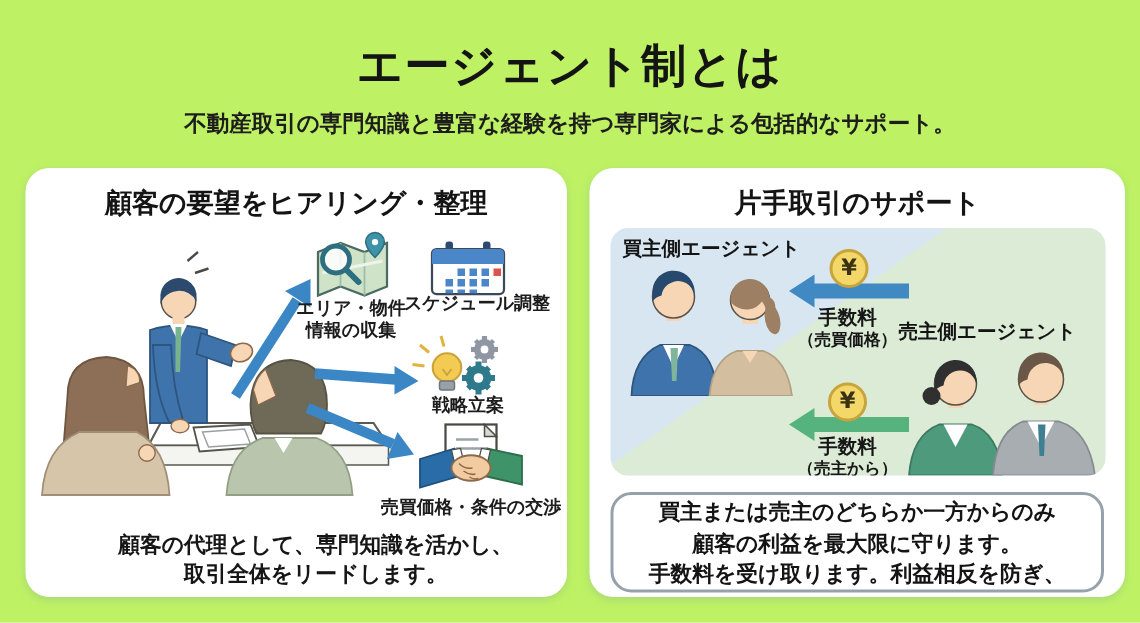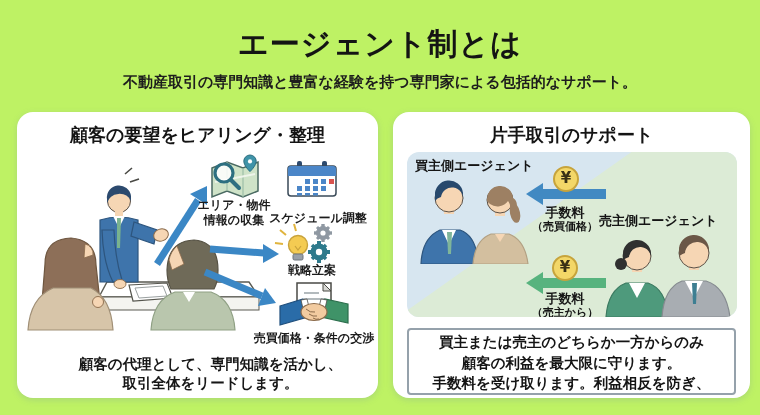--- a/index.html
+++ b/index.html
@@ -53,21 +53,21 @@
   .arrow-seller .shaft{background:#57b37e;}
   .arrow-seller .head{border-right:17px solid #57b37e;}
 
   .fee{position:absolute;transform:translateX(-50%);text-align:center;color:#161616;}
   .fee-buyer{left:158px;top:53px;}
   .fee-seller{left:158px;top:139px;}
   .fee .l1{display:block;font-size:13px;font-weight:800;line-height:15px;}
   .fee .l2{display:block;font-size:11px;font-weight:800;line-height:13px;}
 
   .note-box{position:absolute;left:14px;top:216px;width:329px;height:67px;box-sizing:border-box;
-    background:#ffffff;border:2px solid #95a1ab;border-radius:4px;text-align:center;
+    background:#ffffff;border:2px solid #95a1ab;border-radius:14px;text-align:center;
     font-size:14.5px;font-weight:800;line-height:20.5px;color:#141414;padding-top:2px;}
   .note-box span{display:block;}
 </style>
 </head>
 <body>
 
 <div class="stage">
 
   <div class="page-title">エージェント制とは</div>
   <div class="page-subtitle">不動産取引の専門知識と豊富な経験を持つ専門家による包括的なサポート。</div>
@@ -192,21 +192,21 @@
         <polygon points="310,188 304,187 300,203 306,205" fill="#ffffff" stroke="#4a4a45" stroke-width="0.8"></polygon>
         <ellipse cx="297" cy="200" rx="13" ry="8.5" fill="#f2cba0" stroke="#8a6a4a" stroke-width="1.2"></ellipse>
         <path d="M289,197 q4,4 9,3 M292,202 q4,3 8,2 M296,206 q3,2 6,1" stroke="#8a6a4a" stroke-width="1" fill="none"></path>
       </g>
     </svg>
 
     <div class="lbl" style="left:217px;top:86px;">
       <span>エリア・物件</span>
       <span>情報の収集</span>
     </div>
-    <div class="lbl" style="left:301px;top:99px;">
+    <div class="lbl" style="left:301px;top:83px;">
       <span>スケジュール調整</span>
     </div>
     <div class="lbl" style="left:295px;top:151px;">
       <span>戦略立案</span>
     </div>
     <div class="lbl" style="left:297px;top:219px;">
       <span>売買価格・条件の交渉</span>
     </div>
 
     <div class="left-footer">

